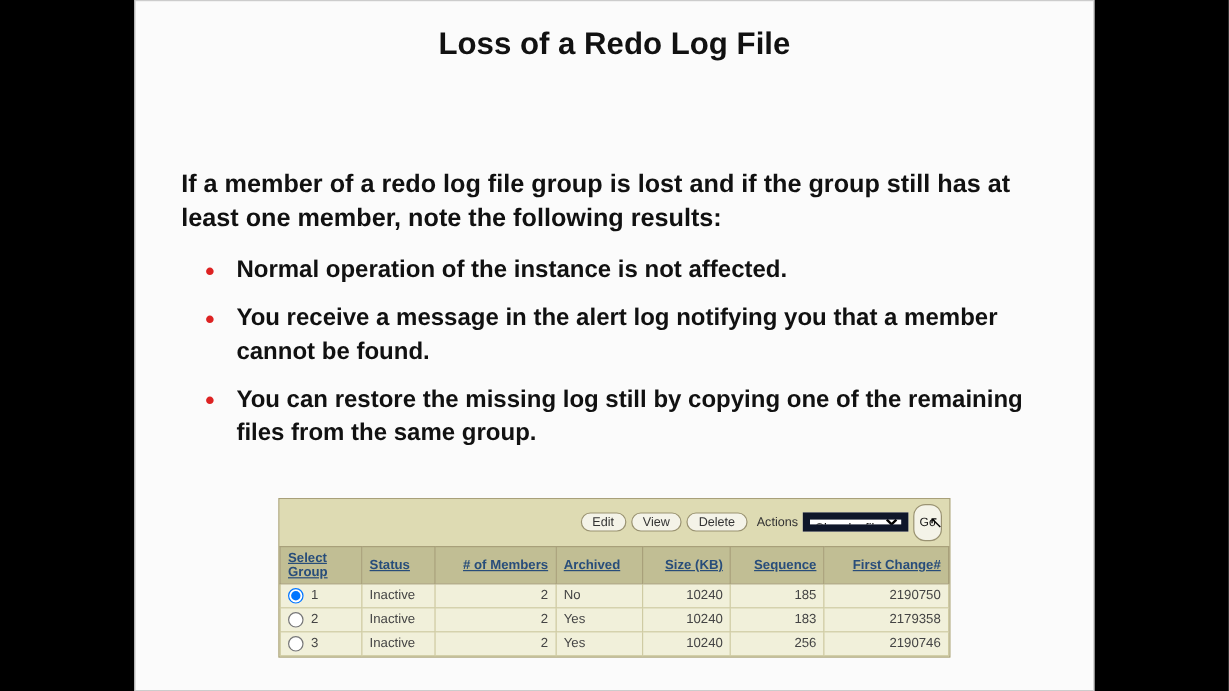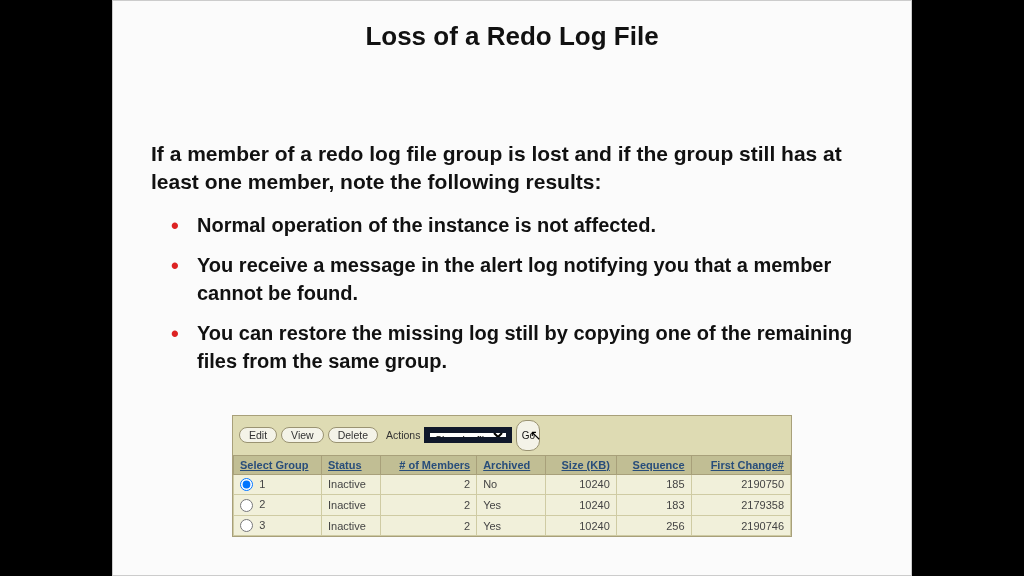--- a/index.html
+++ b/index.html
@@ -16,21 +16,21 @@
   ul.bullets { list-style: none; padding-left: 20px; }
   ul.bullets li { font-size: 20px; font-weight: bold; line-height: 1.4; margin-bottom: 12px; position: relative; padding-left: 26px; }
   ul.bullets li::before { content: "•"; color: #d22; font-size: 22px; position: absolute; left: 0; top: 0; }
 
   .shot {
     margin: 28px auto 0 auto; width: 560px; border: 1px solid #a8a07a;
     font-family: Tahoma, Verdana, sans-serif; font-size: 11px;
     background: #e1dfbd;
   }
   .shot .toolbar {
-    display: flex; justify-content: flex-start; align-items: center;
+    display: flex; justify-content: flex-end; align-items: center;
     gap: 4px; padding: 4px 6px; background: #dedbb3;
   }
   .btn {
     background: #f4f3e8; border: 1px solid #9a9372; border-radius: 10px;
     padding: 1px 9px; font-size: 10.5px; color: #333; cursor: pointer;
   }
   .actions-label { font-size: 10.5px; margin-left: 4px; color: #333; }
   select.actions {
     font-size: 10.5px; border: 6px solid #0f172a; background: #fff; height: 16px;
   }
@@ -44,21 +44,21 @@
     pointer-events: none;
   }
 
   table.grid { width: 100%; border-collapse: collapse; }
   table.grid th {
     background: #c1be94; border: 1px solid #a8a07a; color: #284d7a;
     font-weight: bold; padding: 3px 6px; text-align: right;
     font-size: 11px; text-decoration: underline;
   }
   table.grid th.sel, table.grid td.sel { text-align: left; }
-  table.grid th.sel { width: 88px; }
+  table.grid th.sel { width: 68px; }
   table.grid td {
     background: #f1f0da; border: 1px solid #cfcba3; padding: 3px 6px;
     text-align: right; color: #444;
   }
   table.grid td.status { text-align: left; }
   table.grid td.archived { text-align: left; }
   table.grid td.sel input { vertical-align: middle; }
 </style>
 </head>
 <body>

